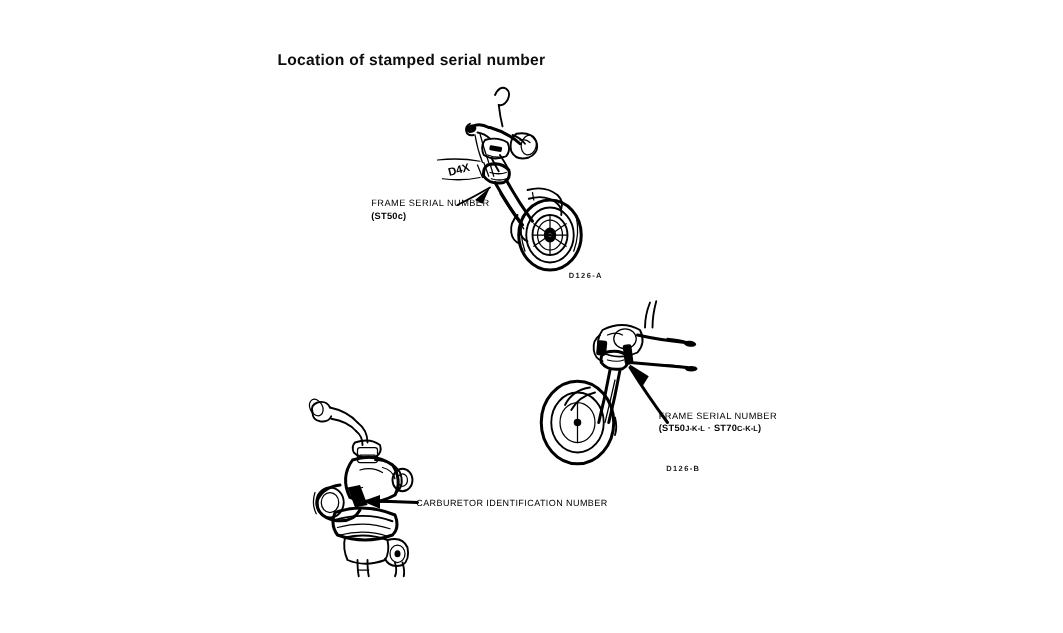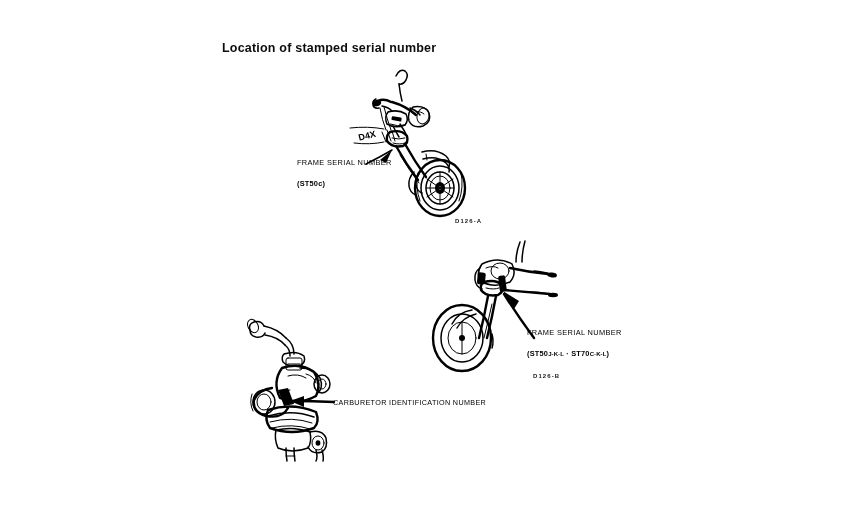--- a/index.html
+++ b/index.html
@@ -50,21 +50,21 @@
     color: #000;
     line-height: 1.25;
     font-family: "Liberation Sans", sans-serif;
   }
   .callout .subline {
     font-size: 7.4px;
     font-weight: 700;
     letter-spacing: 0.2px;
     color: #000;
     line-height: 1.3;
-    margin-top: 12px;
+    margin-top: 1px;
     font-family: "Liberation Sans", sans-serif;
   }
   .callout .subline .small {
     font-size: 6px;
     letter-spacing: 0.1px;
   }
 
   #callout-frame-a { left: 297px; top: 158px; }
   #callout-frame-b { left: 527px; top: 328px; }
   #callout-carb    { left: 333px; top: 398px; text-align: right; }

